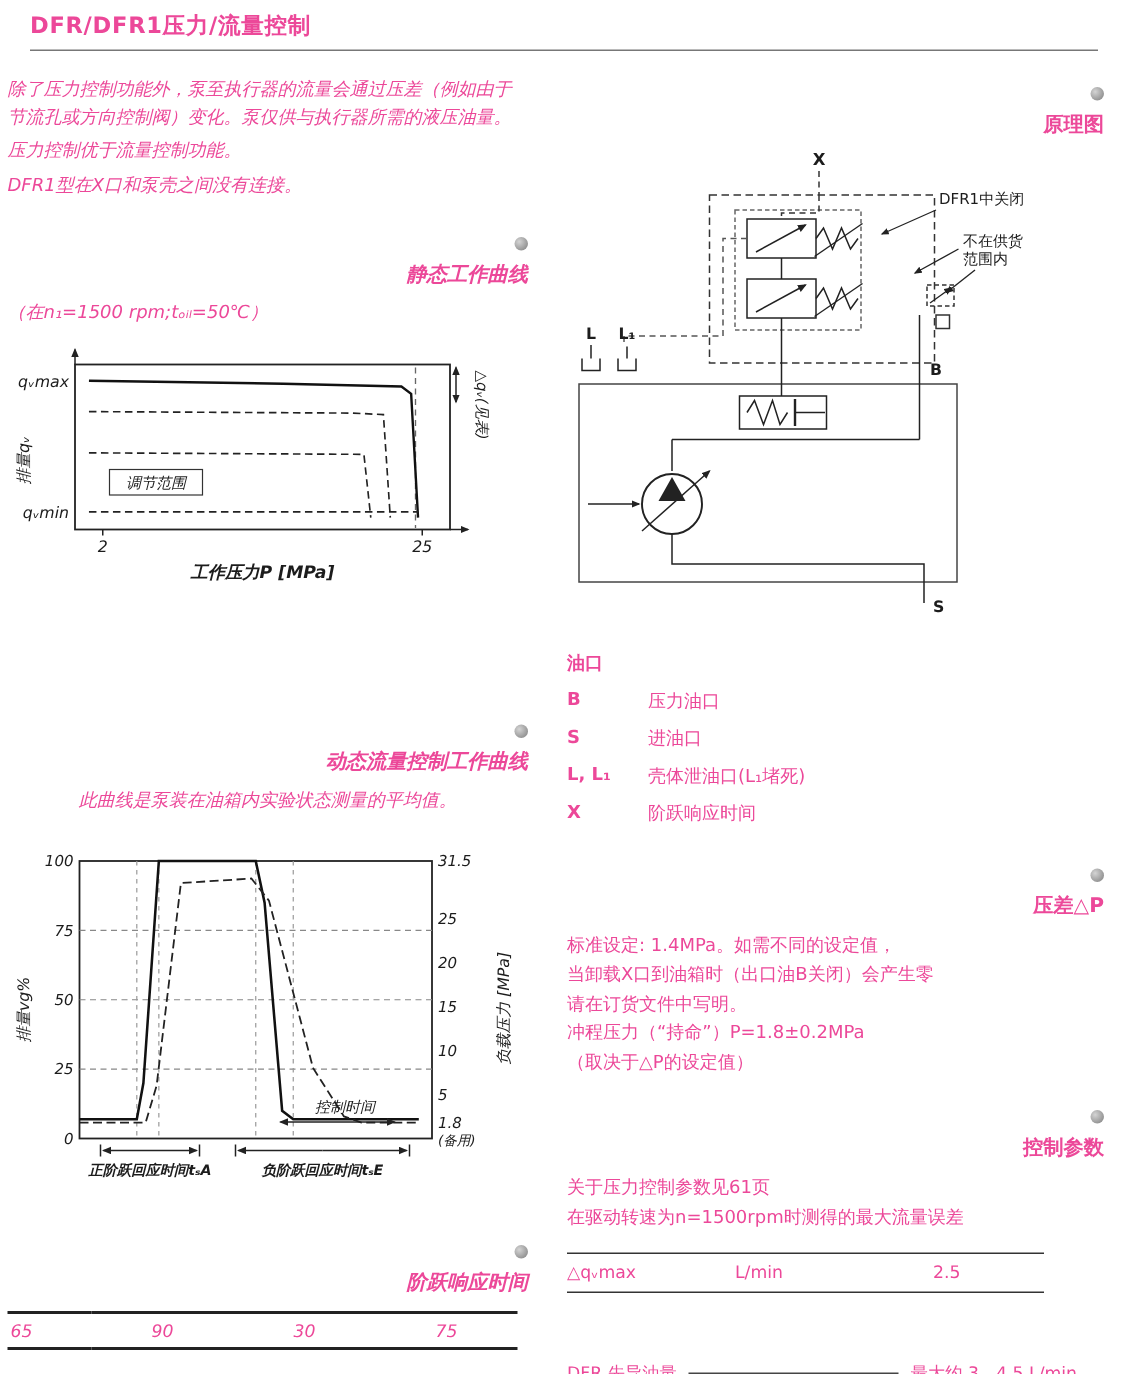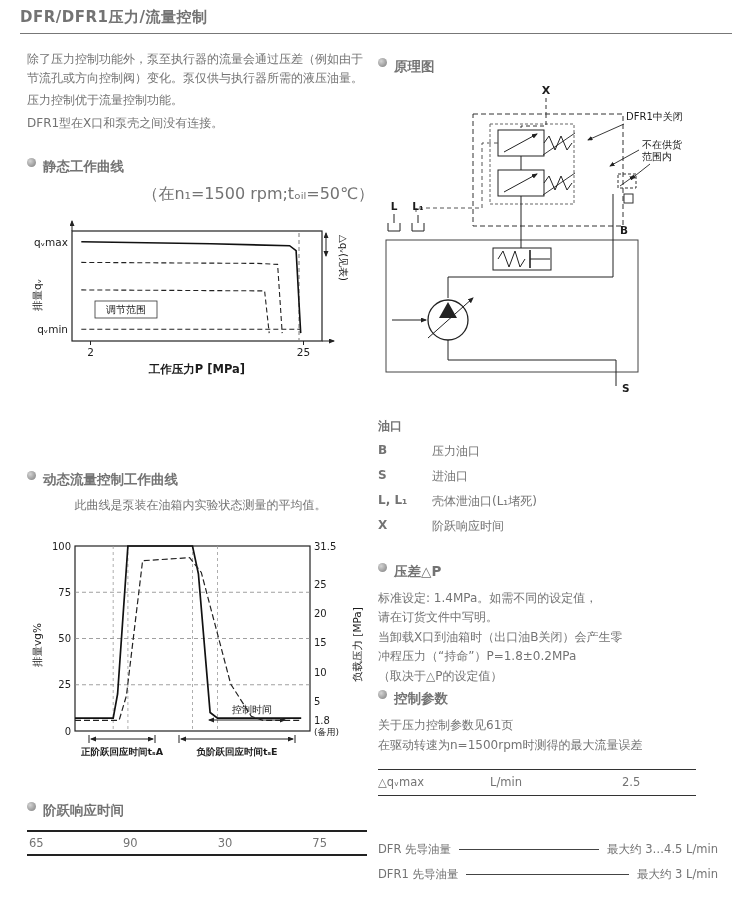--- a/index.html
+++ b/index.html
@@ -1,26 +1,26 @@
 <!DOCTYPE html>
 <html><head>
 <meta charset="utf-8">
 <style>
   html,body{margin:0;padding:0;background:#fff;}
   .page{position:relative;width:750px;height:916px;overflow:hidden;background:#fff;
-        font-family:"DejaVu Sans","Liberation Sans",sans-serif;color:#737373;}
+        font-family:"DejaVu Sans","Liberation Sans",sans-serif;color:#ec4899;}
   .title{position:absolute;left:20px;top:8px;font-size:15px;font-weight:bold;letter-spacing:.5px;}
   .rule{position:absolute;left:20px;top:33px;width:712px;border-top:1.5px solid #777;height:0;}
-  .col-left{position:absolute;left:27px;top:46px;width:347px;}
+  .col-left{position:absolute;left:5px;top:46px;width:347px;font-style:italic;}
   .col-right{position:absolute;left:378px;top:46px;width:358px;}
   .body-text{margin:4px 0 0;font-size:12px;line-height:1.55;}
-  .sec-head{display:flex;align-items:flex-start;gap:7px;font-size:13.5px;font-weight:bold;}
+  .sec-head{display:flex;align-items:flex-end;gap:7px;font-size:13.5px;font-weight:bold;flex-direction:column;}
   .bullet{width:9px;height:9px;border-radius:50%;flex:0 0 auto;
           background:radial-gradient(circle at 35% 35%, #d4d4d4, #7c7c7c);}
-  .subtitle{font-size:16px;margin-top:8px;text-align:right;}
+  .subtitle{font-size:12px;margin-top:8px;}
   .chart-note{font-size:12px;margin-top:8px;text-align:center;}
   svg text{fill:#1c1c1c;font-family:"DejaVu Sans","Liberation Sans",sans-serif;}
   .step-table{border-collapse:collapse;margin-top:10px;width:340px;
               border-top:2px solid #222;border-bottom:2px solid #222;}
   .step-table th,.step-table td{font-weight:normal;font-size:11.5px;padding:4px 2px;text-align:center;vertical-align:middle;}
   .step-table th{border-bottom:1px solid #222;}
   .step-table th:first-child,.step-table td:first-child{text-align:left;width:52px;}
   .ports{margin-top:12px;font-size:12px;}
   .ports-title{font-weight:bold;margin-bottom:4px;}
   .port-row{display:flex;margin-top:8px;}
@@ -251,27 +251,27 @@
         <span>阶跃响应时间</span>
       </div>
     </div>
 
     <div class="sec-head" style="margin-top:28px">
       <span class="bullet"></span>
       <span>压差△P</span>
     </div>
     <div style="margin-top:8px">
       <div class="text-line">标准设定: 1.4MPa。如需不同的设定值，</div>
+      <div class="text-line">当卸载X口到油箱时（出口油B关闭）会产生零</div>
       <div class="text-line">请在订货文件中写明。</div>
-      <div class="text-line">当卸载X口到油箱时（出口油B关闭）会产生零</div>
       <div class="text-line">冲程压力（“持命”）P=1.8±0.2MPa</div>
       <div class="text-line">（取决于△P的设定值）</div>
     </div>
 
-    <div class="sec-head" style="margin-top:4px">
+    <div class="sec-head" style="margin-top:22px">
       <span class="bullet"></span>
       <span>控制参数</span>
     </div>
     <div style="margin-top:8px">
       <div class="text-line">关于压力控制参数见61页</div>
       <div class="text-line">在驱动转速为n=1500rpm时测得的最大流量误差</div>
     </div>
 
     <div class="param-table">
       <span>△qᵥmax</span>

